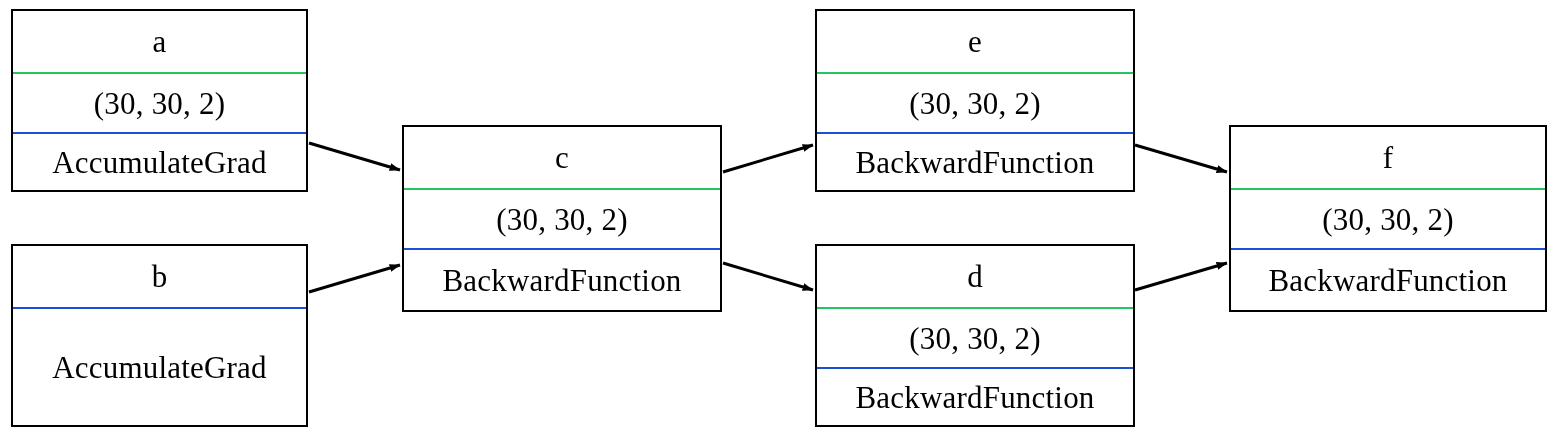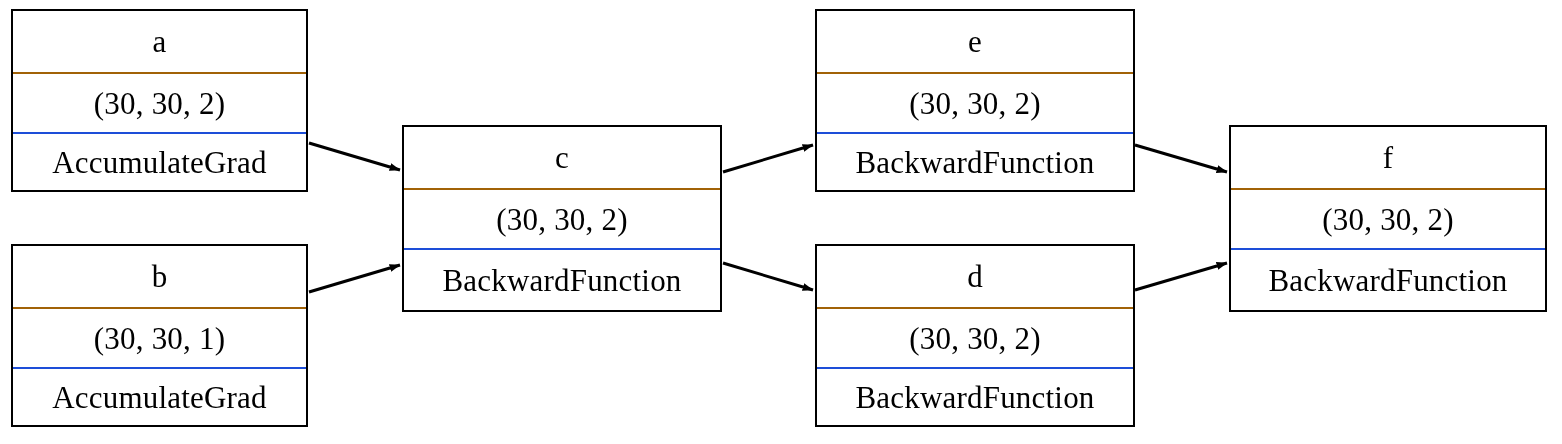--- a/index.html
+++ b/index.html
@@ -37,21 +37,21 @@
     display: flex;
     align-items: center;
     justify-content: center;
     color: #000000;
     font-size: 31px;
     line-height: 1;
     white-space: nowrap;
     letter-spacing: 0.2px;
   }
   .node-row.row-name   { flex: 0 0 61px; }
-  .node-row.row-shape  { flex: 0 0 60px; border-top: 2px solid #a16207; }
+  .node-row.row-shape  { flex: 0 0 60px; border-top: 2px solid #22c55e; }
   .node-row.row-fn     { flex: 1 1 auto; border-top: 2px solid #1d4ed8; }
   .node-row.row-fn span,
   .node-row.row-name span,
   .node-row.row-shape span { display: inline-block; }
 </style>
 </head>
 <body>
 
 <div id="canvas">
 
@@ -79,23 +79,20 @@
       <span>(30, 30, 2)</span>
     </div>
     <div class="node-row row-fn">
       <span>AccumulateGrad</span>
     </div>
   </div>
 
   <div class="node" style="left: 11px; top: 244px; width: 297px; height: 183px;">
     <div class="node-row row-name">
       <span>b</span>
-    </div>
-    <div class="node-row row-shape">
-      <span>(30, 30, 1)</span>
     </div>
     <div class="node-row row-fn">
       <span>AccumulateGrad</span>
     </div>
   </div>
 
   <div class="node" style="left: 402px; top: 125px; width: 320px; height: 187px;">
     <div class="node-row row-name">
       <span>c</span>
     </div>

